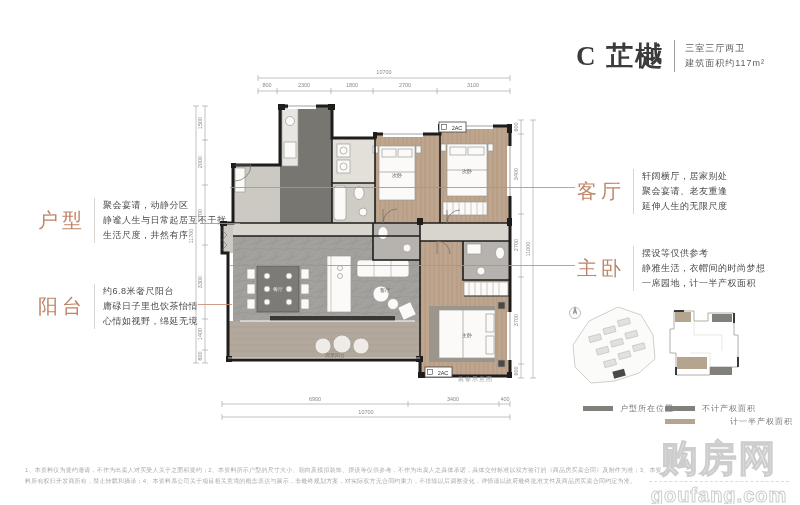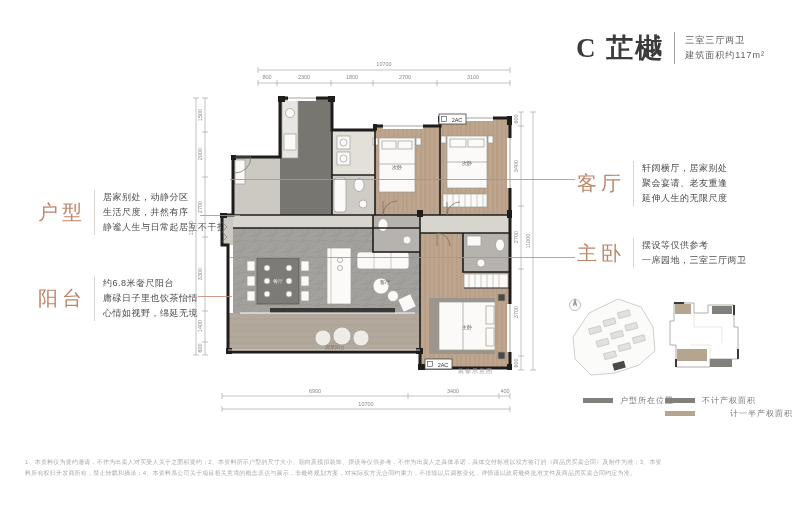--- a/index.html
+++ b/index.html
@@ -1,20 +1,20 @@
 <!DOCTYPE html>
 <html><head>
 <meta charset="utf-8">
 <style>
   * { margin:0; padding:0; box-sizing:border-box; }
   html,body { background:#fff; }
   body { font-family:"Liberation Sans", sans-serif; }
   #page {
     position:relative; width:800px; height:496px; background:#ffffff;
-    overflow:hidden; margin:0 auto;
+    overflow:hidden; margin:8px auto;
   }
   
   .title-block { position:absolute; left:576px; top:30px; display:flex; align-items:center; }
   .title-name { font-family:"Liberation Serif", serif; font-size:27px; font-weight:600; color:#3b3b3b; letter-spacing:2px; white-space:nowrap; }
   .title-div { width:1px; height:32px; background:#9b9b9b; margin:0 10px; }
   .title-sub { display:flex; flex-direction:column; justify-content:flex-end; }
   .title-sub span { font-size:9px; color:#5d5d5d; line-height:15px; letter-spacing:1px; white-space:nowrap; }
   
   .anno { position:absolute; display:flex; align-items:center; }
   .anno-label { font-size:20px; color:#bf8569; letter-spacing:4px; white-space:nowrap; font-weight:500; }
@@ -54,23 +54,23 @@
     <div class="title-sub">
       <span>三室三厅两卫</span>
       <span>建筑面积约117m²</span>
     </div>
   </div>
 
   <div class="anno" style="left:38px; top:190px;">
     <div class="anno-label">户型</div>
     <div class="anno-div"></div>
     <div class="anno-lines">
-      <div>居家别处，动静分区</div>
+      <div>聚会宴请，动静分区</div>
+      <div>静谧人生与日常起居互不干扰</div>
       <div>生活尺度，井然有序</div>
-      <div>静谧人生与日常起居互不干扰</div>
     </div>
   </div>
 
   <div class="anno" style="left:38px; top:276px;">
     <div class="anno-label">阳台</div>
     <div class="anno-div"></div>
     <div class="anno-lines">
       <div>约6.8米奢尺阳台</div>
       <div>庸碌日子里也饮茶怡情</div>
       <div>心情如视野，绵延无境</div>
@@ -85,21 +85,22 @@
       <div>聚会宴请、老友重逢</div>
       <div>延伸人生的无限尺度</div>
     </div>
   </div>
 
   <div class="anno" style="left:577px; top:238px;">
     <div class="anno-label">主卧</div>
     <div class="anno-div"></div>
     <div class="anno-lines">
       <div>摆设等仅供参考</div>
-      <div>一席园地，三室三厅两卫</div>
+      <div>静雅生活，衣帽间的时尚梦想</div>
+      <div>一席园地，计一半产权面积</div>
     </div>
   </div>
 
   <div class="red-line" style="left:200px; top:215px; width:40px;"></div>
   <div class="red-line" style="left:198px; top:296px; width:34px;"></div>
   <div class="red-line" style="left:230px; top:179px; width:345px;"></div>
   <div class="red-line" style="left:230px; top:257px; width:345px;"></div>
 
   <svg id="plan-svg" width="375" height="373" viewBox="0 0 375 373">
     <defs>
@@ -374,14 +375,19 @@
   <div class="legend-item" style="left:665px; top:408px;gap:28px;">
     <span class="swatch sw-tan"></span>
     <span class="lbl">计一半产权面积</span>
   </div>
 
   <div class="disclaimer">
     <div>1、本资料仅为要约邀请，不作为出卖人对买受人关于之面积要约；2、本资料所示户型的尺寸大小、朝向及模拟装饰、摆设等仅供参考，不作为出卖人之具体承诺，具体交付标准以双方签订的《商品房买卖合同》及附件为准；3、本资</div>
     <div>料所有权归开发商所有，禁止转载和摘录；4、本资料系公司关于项目相关意境的概念表达与展示，非最终规划方案，对实际双方无合同约束力，不排除以后调整变化，详情请以政府最终批准文件及商品房买卖合同约定为准。</div>
   </div>
 
+  <div class="watermark">
+    <div class="wm-name">购房网</div>
+    <div class="wm-sep"></div>
+    <div class="wm-domain">goufang.com</div>
+  </div>
 
 </div>
 
 </body></html>

